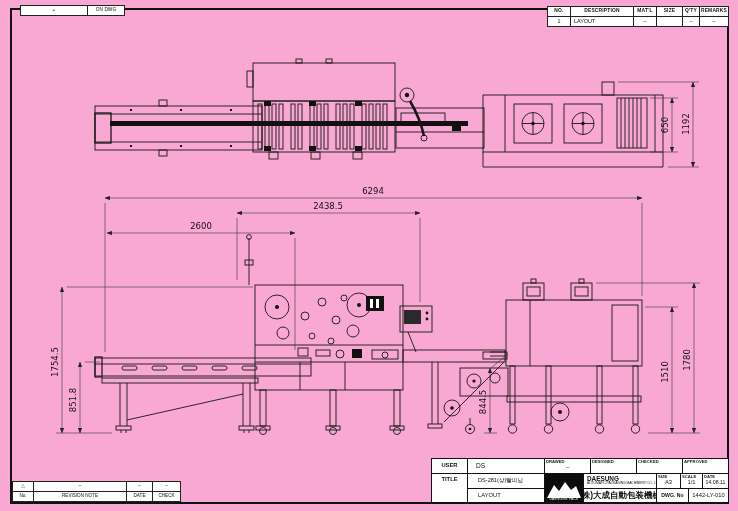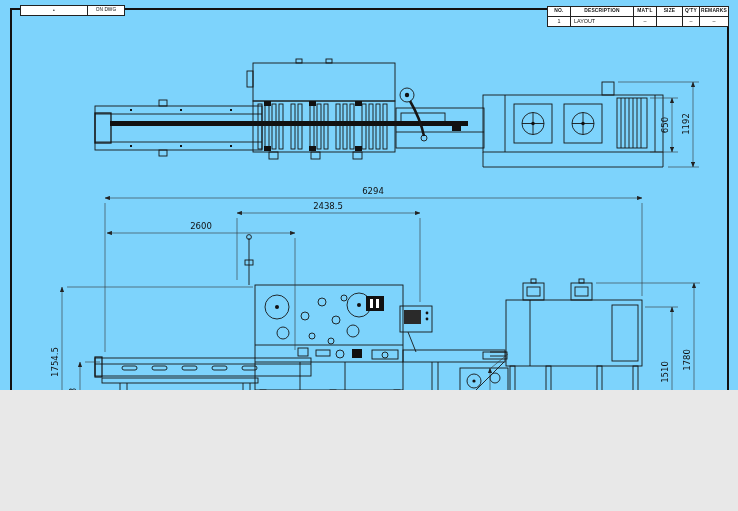--- a/index.html
+++ b/index.html
@@ -1,16 +1,16 @@
 <!DOCTYPE html>
 <html><head>
 <meta charset="utf-8">
 <style>
   html,body{margin:0;padding:0;background:#e8e8e8;}
-  .page{position:relative;width:738px;height:390px;background:#7dd3fc;overflow:hidden;
+  .page{position:relative;width:738px;height:511px;background:#f9a8d4;overflow:hidden;
         font-family:"Liberation Sans",sans-serif;color:#111;text-align:center;}
   .frame{position:absolute;left:10px;top:8px;width:715px;height:492px;border:2px solid #111;}
   .cell{box-sizing:border-box;position:absolute;display:flex;align-items:center;justify-content:center;
         border:0.8px solid #222;background:#fff;line-height:1;white-space:nowrap;overflow:hidden;}
   .cell.left{justify-content:flex-start;padding-left:3px;}
   
   .ondwg{position:absolute;left:20px;top:5px;height:11px;}
   
   .parts{position:absolute;left:547px;top:6px;height:22px;}
   .parts .hdr{font-size:4.9px;font-weight:bold;letter-spacing:.2px;}

